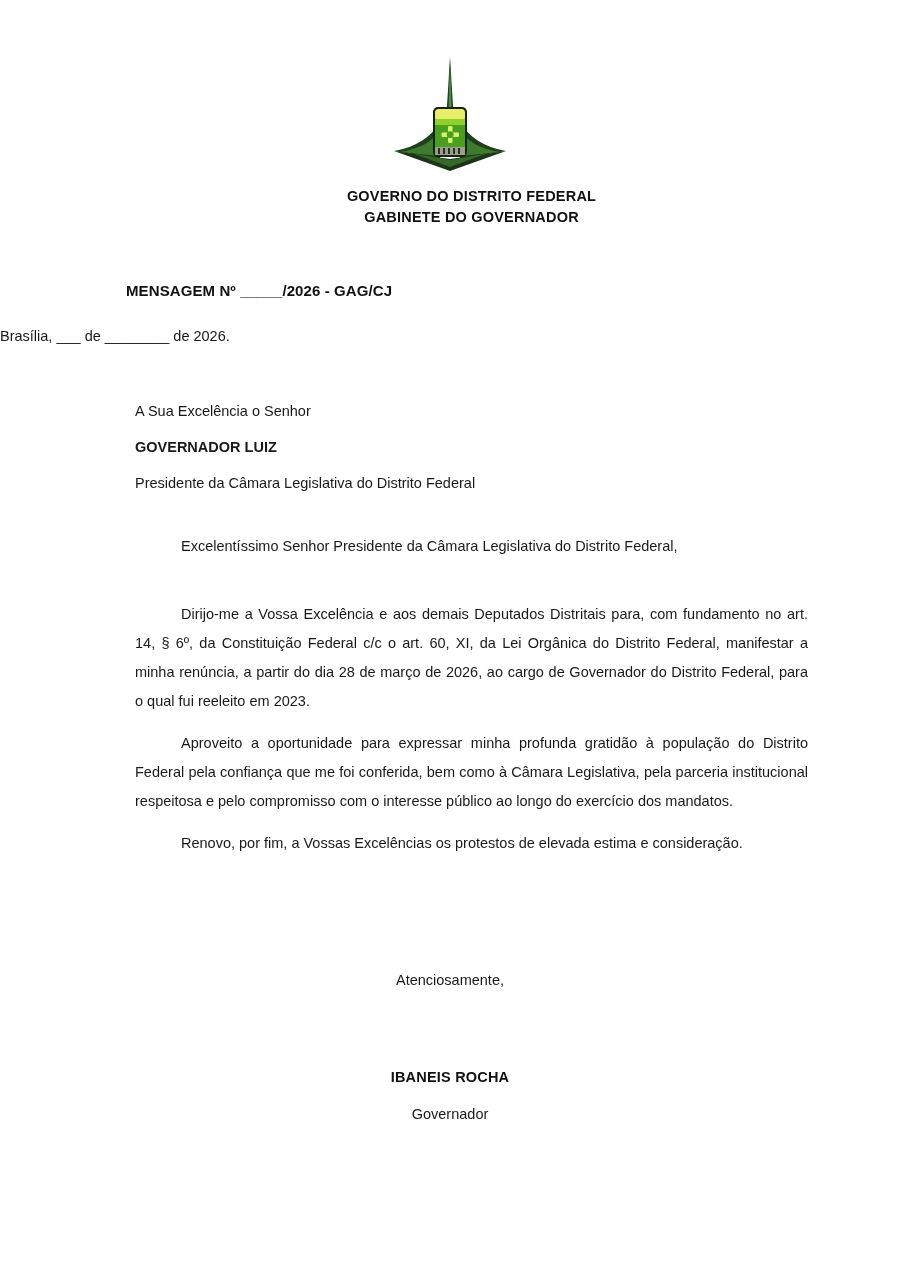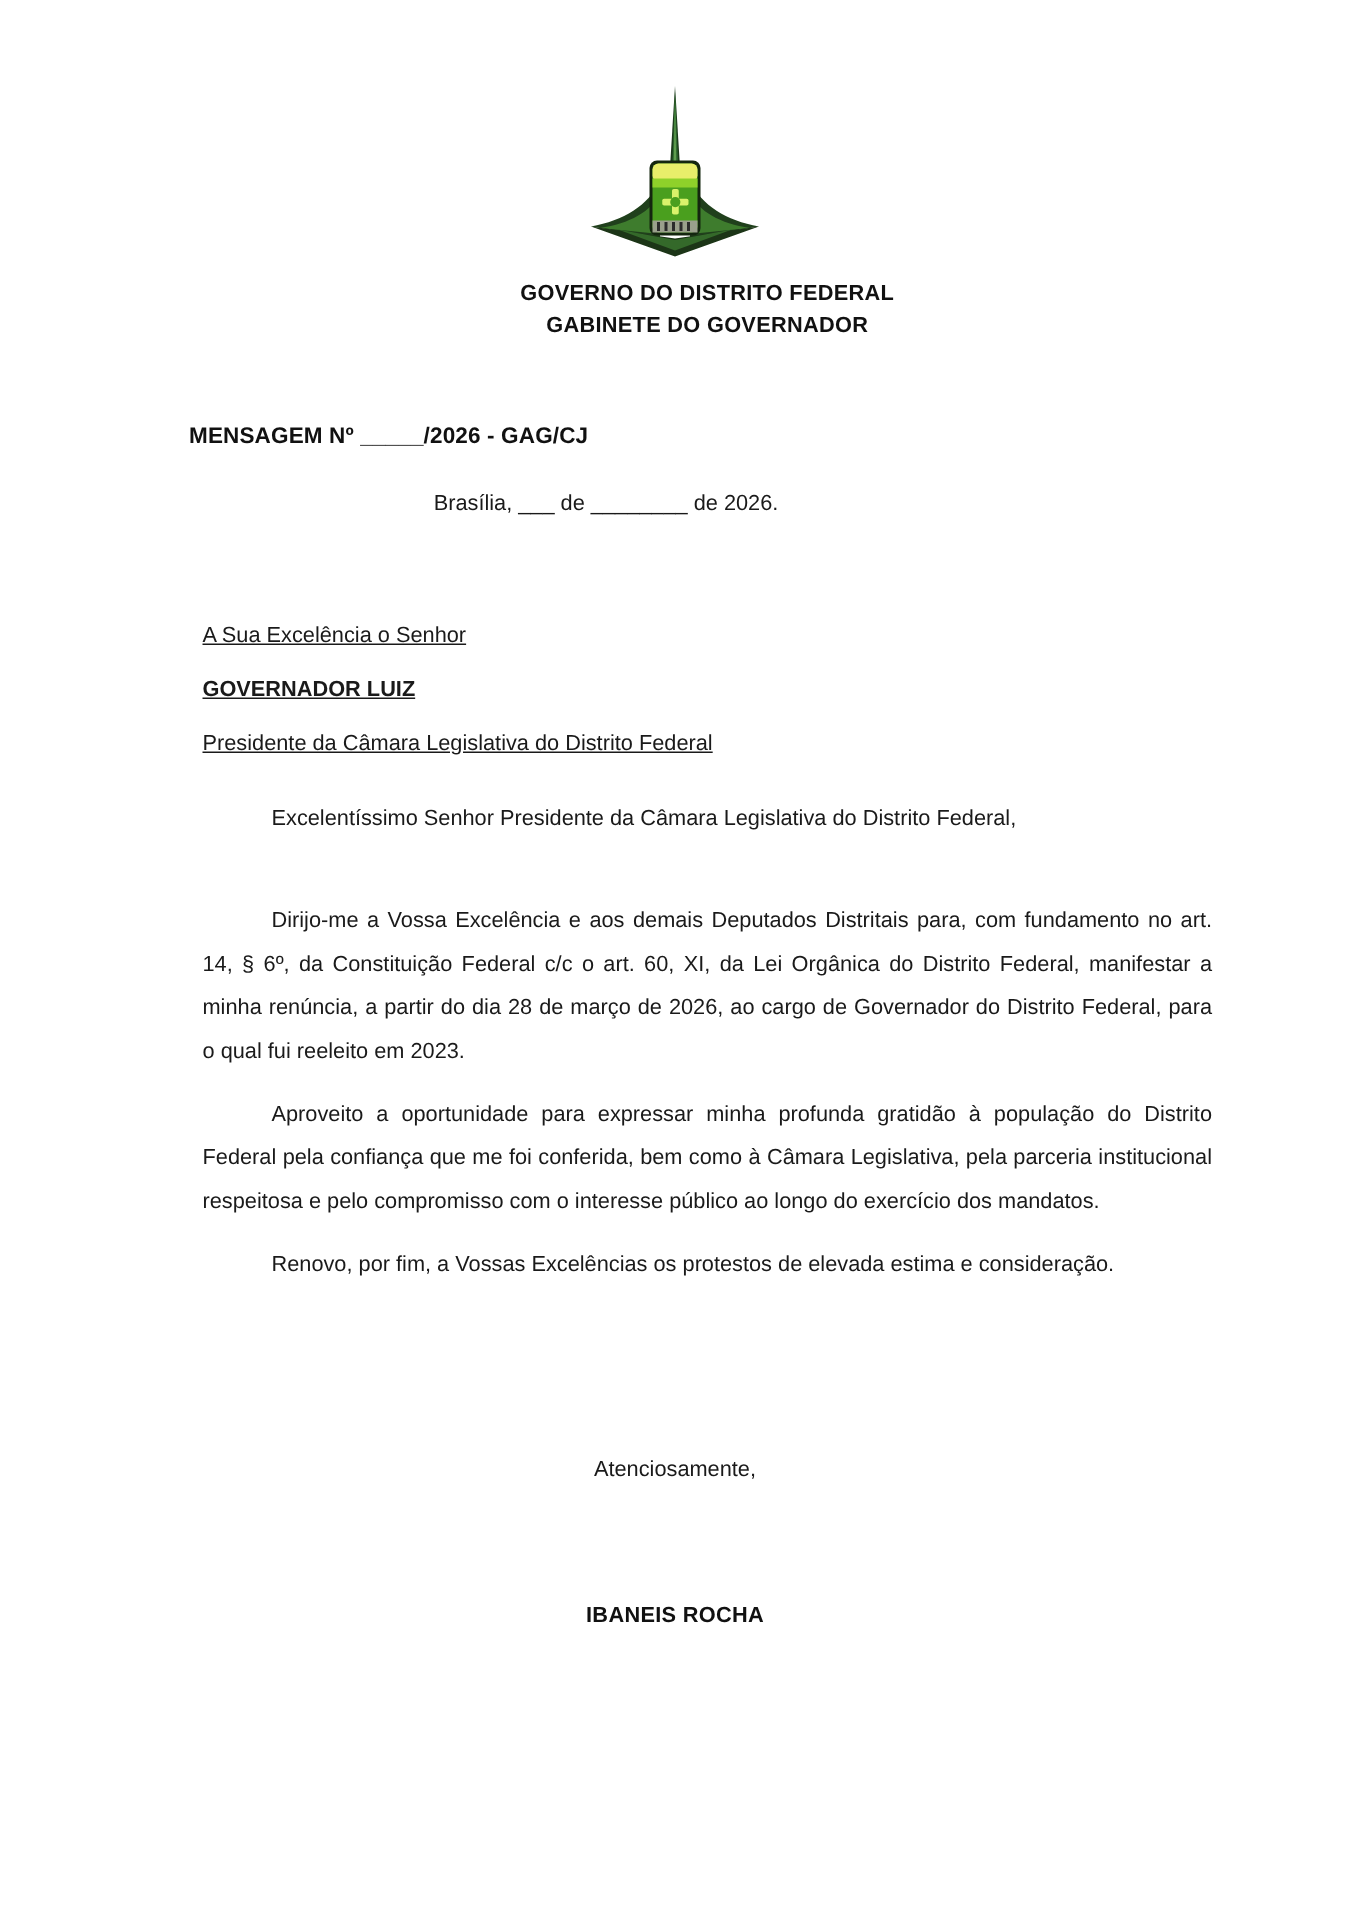--- a/index.html
+++ b/index.html
@@ -66,32 +66,31 @@
     letter-spacing: 0.1px;
     color: #111111;
   }
 
   
   .place-date {
     position: absolute;
     top: 328px;
     left: 0;
     width: 808px;
-    text-align: center;
+    text-align: left;
     font-size: 14.5px;
     color: #1a1a1a;
   }
 
   
   .addressee {
     position: absolute;
-    top: 406px;
+    top: 393px;
     left: 135px;
     width: 673px;
-    text-decoration: underline;
   }
   .addressee-line {
     font-size: 14.5px;
     line-height: 36px;
     color: #1a1a1a;
   }
   .addressee-line.bold {
     font-weight: bold;
   }
 
@@ -218,15 +217,16 @@
   <div class="body-block">
     <p class="para">Dirijo-me a Vossa Excelência e aos demais Deputados Distritais para, com fundamento no art. 14, § 6º, da Constituição Federal c/c o art. 60, XI, da Lei Orgânica do Distrito Federal, manifestar a minha renúncia, a partir do dia 28 de março de 2026, ao cargo de Governador do Distrito Federal, para o qual fui reeleito em 2023.</p>
     <p class="para">Aproveito a oportunidade para expressar minha profunda gratidão à população do Distrito Federal pela confiança que me foi conferida, bem como à Câmara Legislativa, pela parceria institucional respeitosa e pelo compromisso com o interesse público ao longo do exercício dos mandatos.</p>
     <p class="para">Renovo, por fim, a Vossas Excelências os protestos de elevada estima e consideração.</p>
   </div>
 
   <div class="closing">Atenciosamente,</div>
 
   <div class="signature">
     <div class="sig-name">IBANEIS ROCHA</div>
+    <div class="sig-role">Governador</div>
   </div>
 
 </div>
 
 </body></html>

